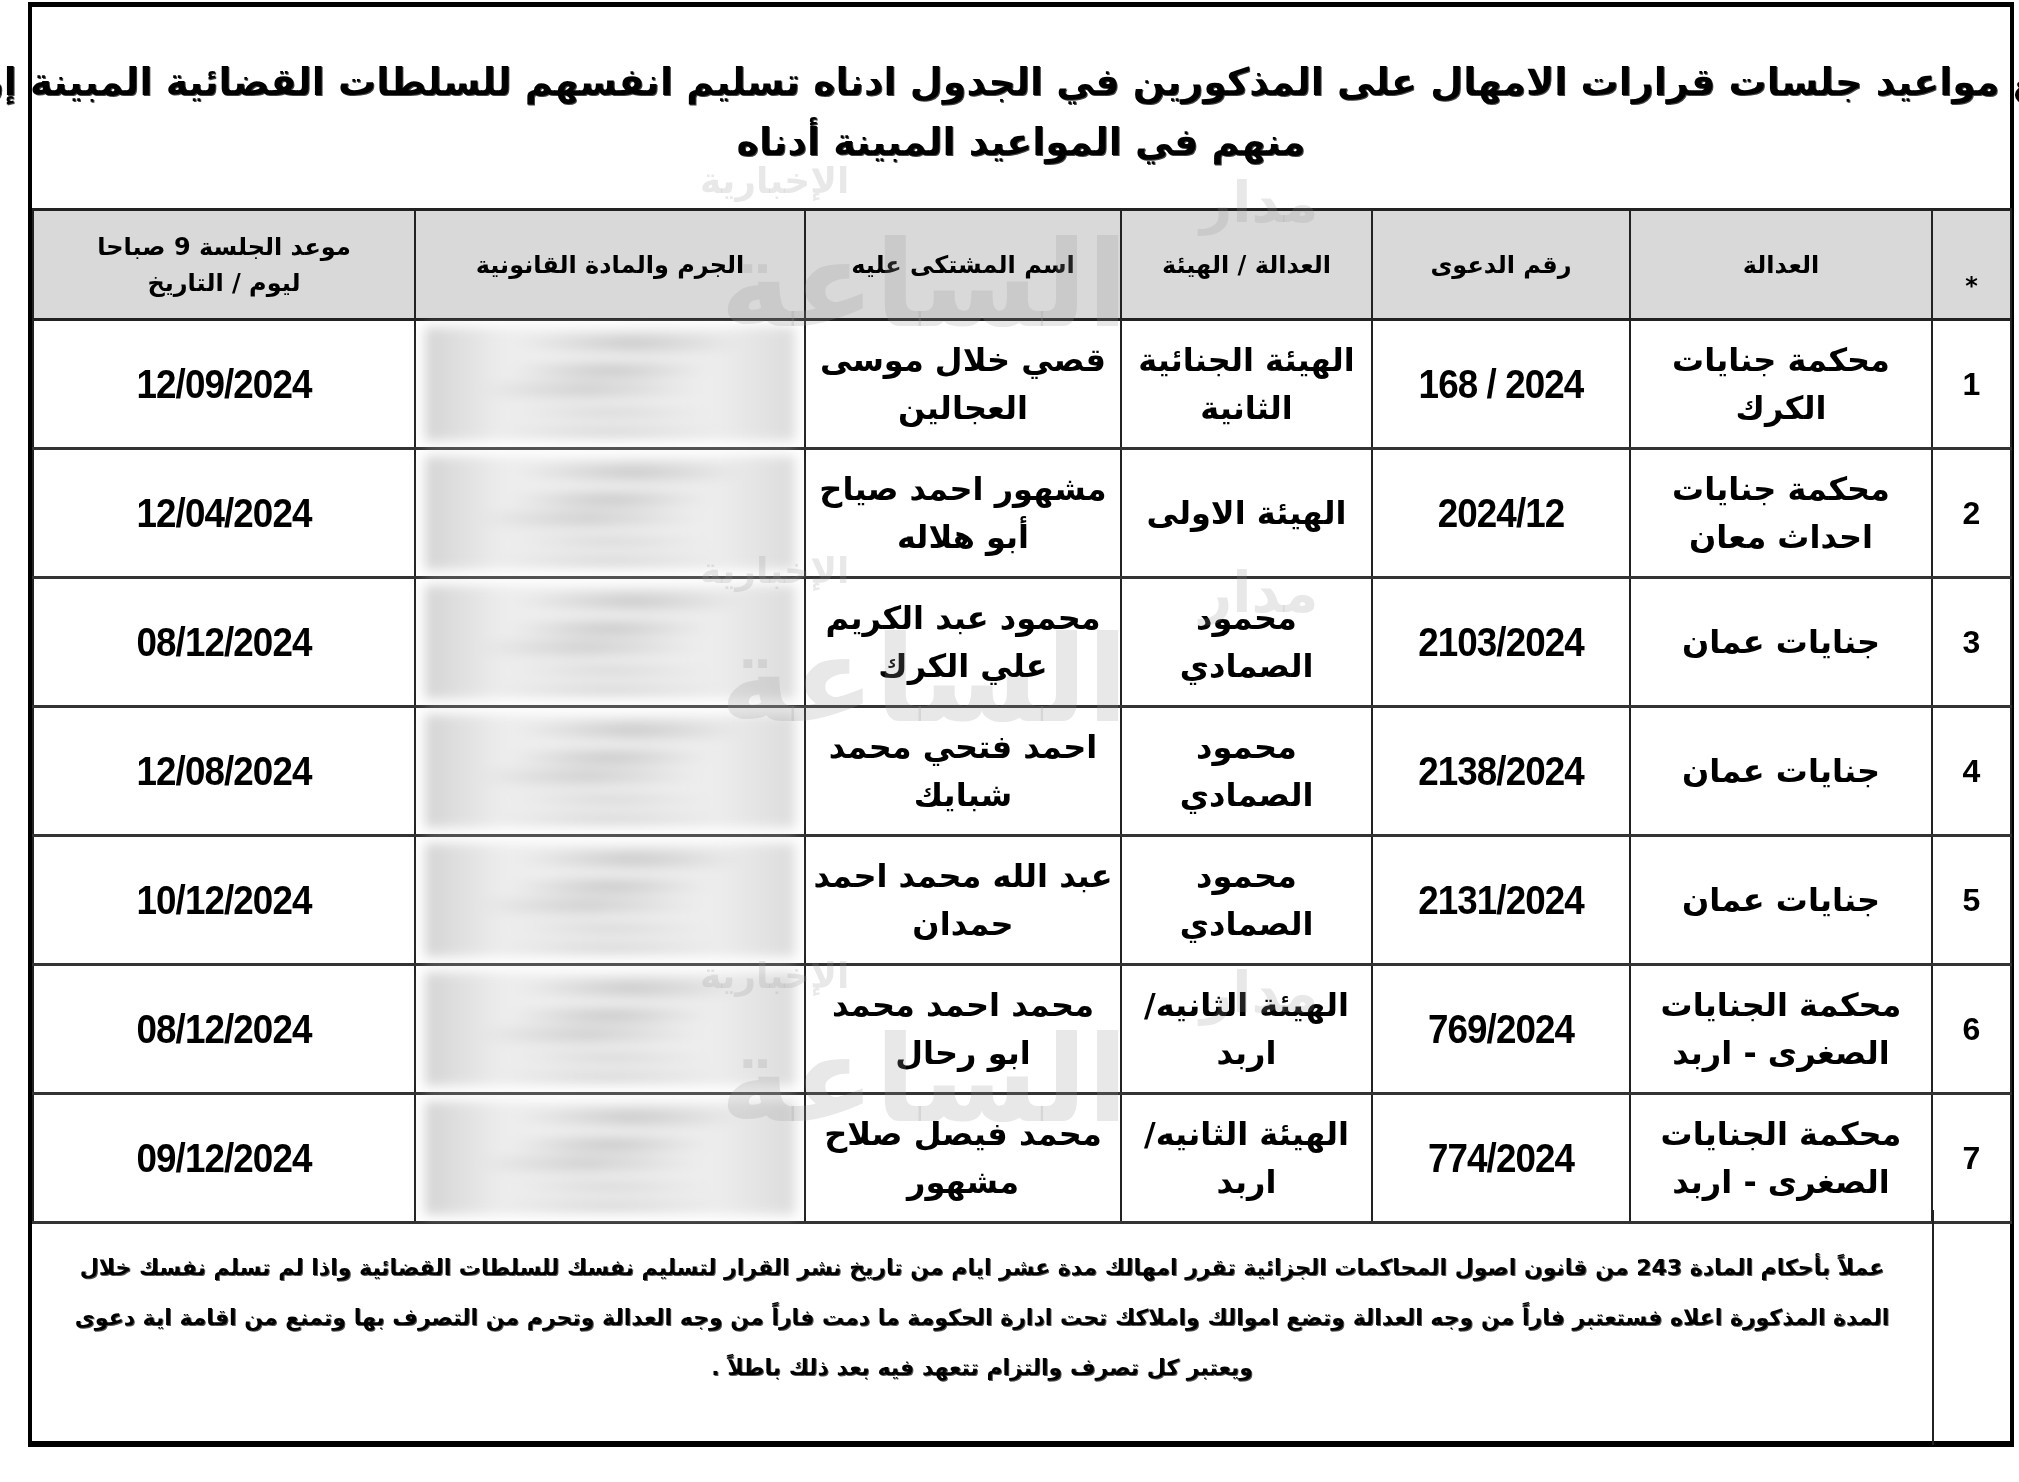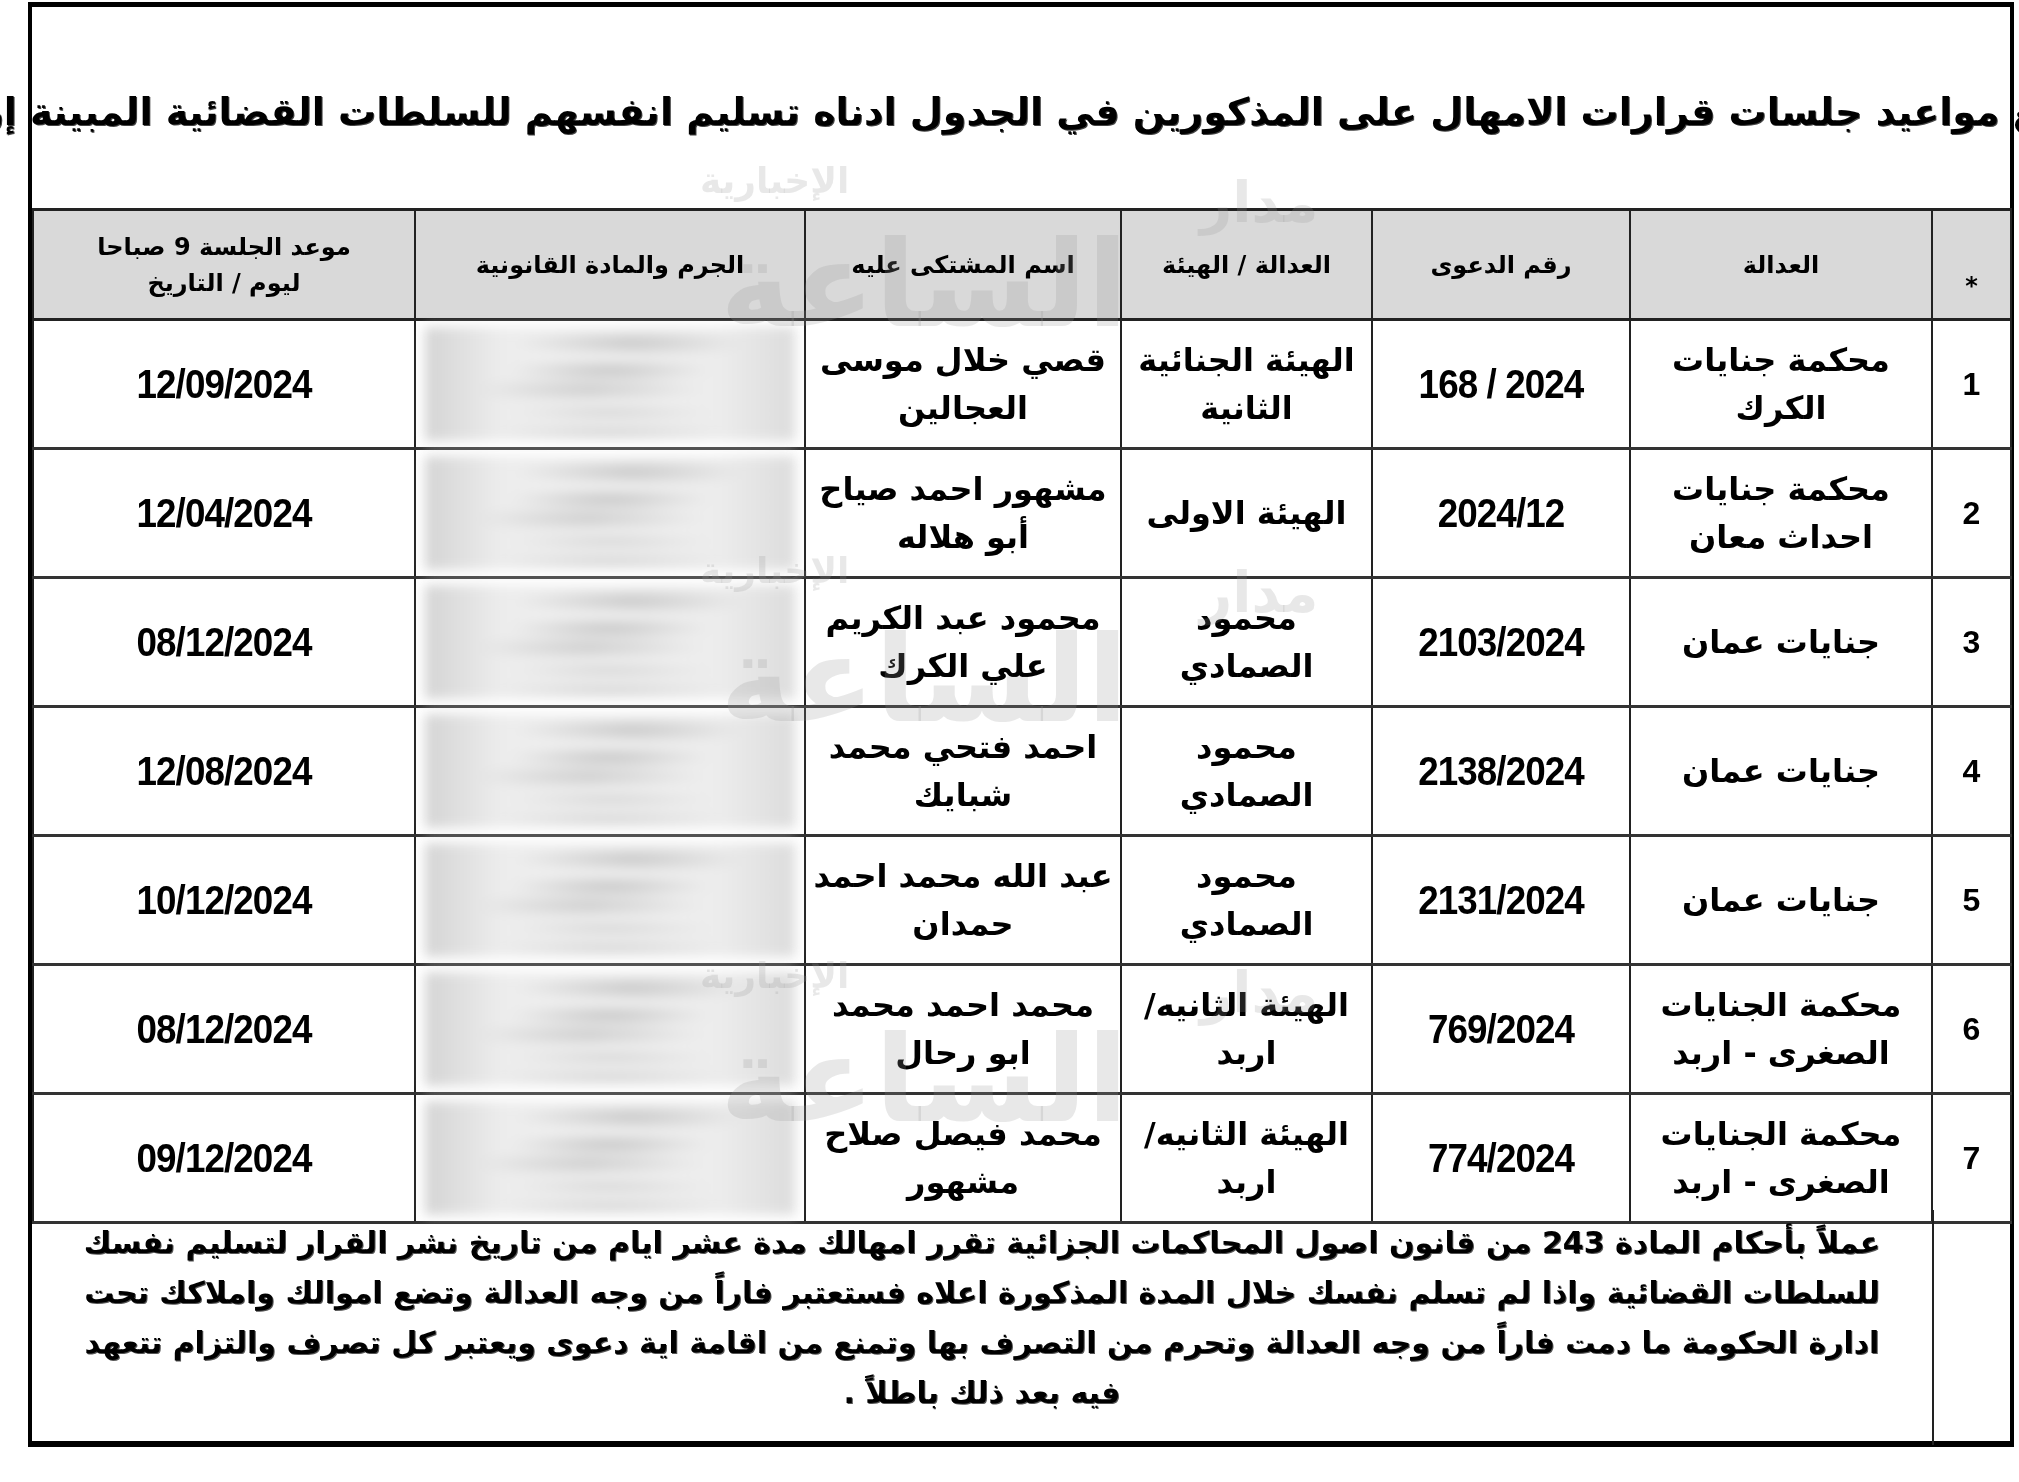--- a/index.html
+++ b/index.html
@@ -131,21 +131,21 @@
     width: 78px;
     border-left: 2px solid #222;
     box-sizing: border-box;
   }
   .footer .notice {
     flex: 1;
     display: flex;
     align-items: center;
     justify-content: center;
     text-align: center;
-    font-size: 30px;
+    font-size: 22px;
     font-weight: bold;
     line-height: 50px;
     padding: 0 30px 20px 30px;
     box-sizing: border-box;
     text-shadow: 1px 1px 0 #555;
   }
 
   
   .wm {
     position: absolute;
@@ -198,20 +198,21 @@
   <div class="wm-ring" style="left:20px; top:20px; width:280px; height:300px;"></div>
   <div class="wm-ring-inner" style="left:70px; top:70px; width:180px; height:200px;"></div>
   <span class="wm-num" style="left:150px; top:40px;">12</span>
   <span class="wm-num" style="left:240px; top:140px;">3</span>
 </div>
 
 <div class="sheet">
 
   <div class="title">
     <span class="line1">مذكرات تبليغ مواعيد جلسات قرارات الامهال على المذكورين في الجدول ادناه تسليم انفسهم للسلطات القضائية المبينة إزاء اسم كل</span>
+    <span class="line2">منهم في المواعيد المبينة أدناه</span>
   </div>
 
   <table class="grid">
     <colgroup>
       <col style="width:79px">
       <col style="width:302px">
       <col style="width:258px">
       <col style="width:251px">
       <col style="width:316px">
       <col style="width:390px">

